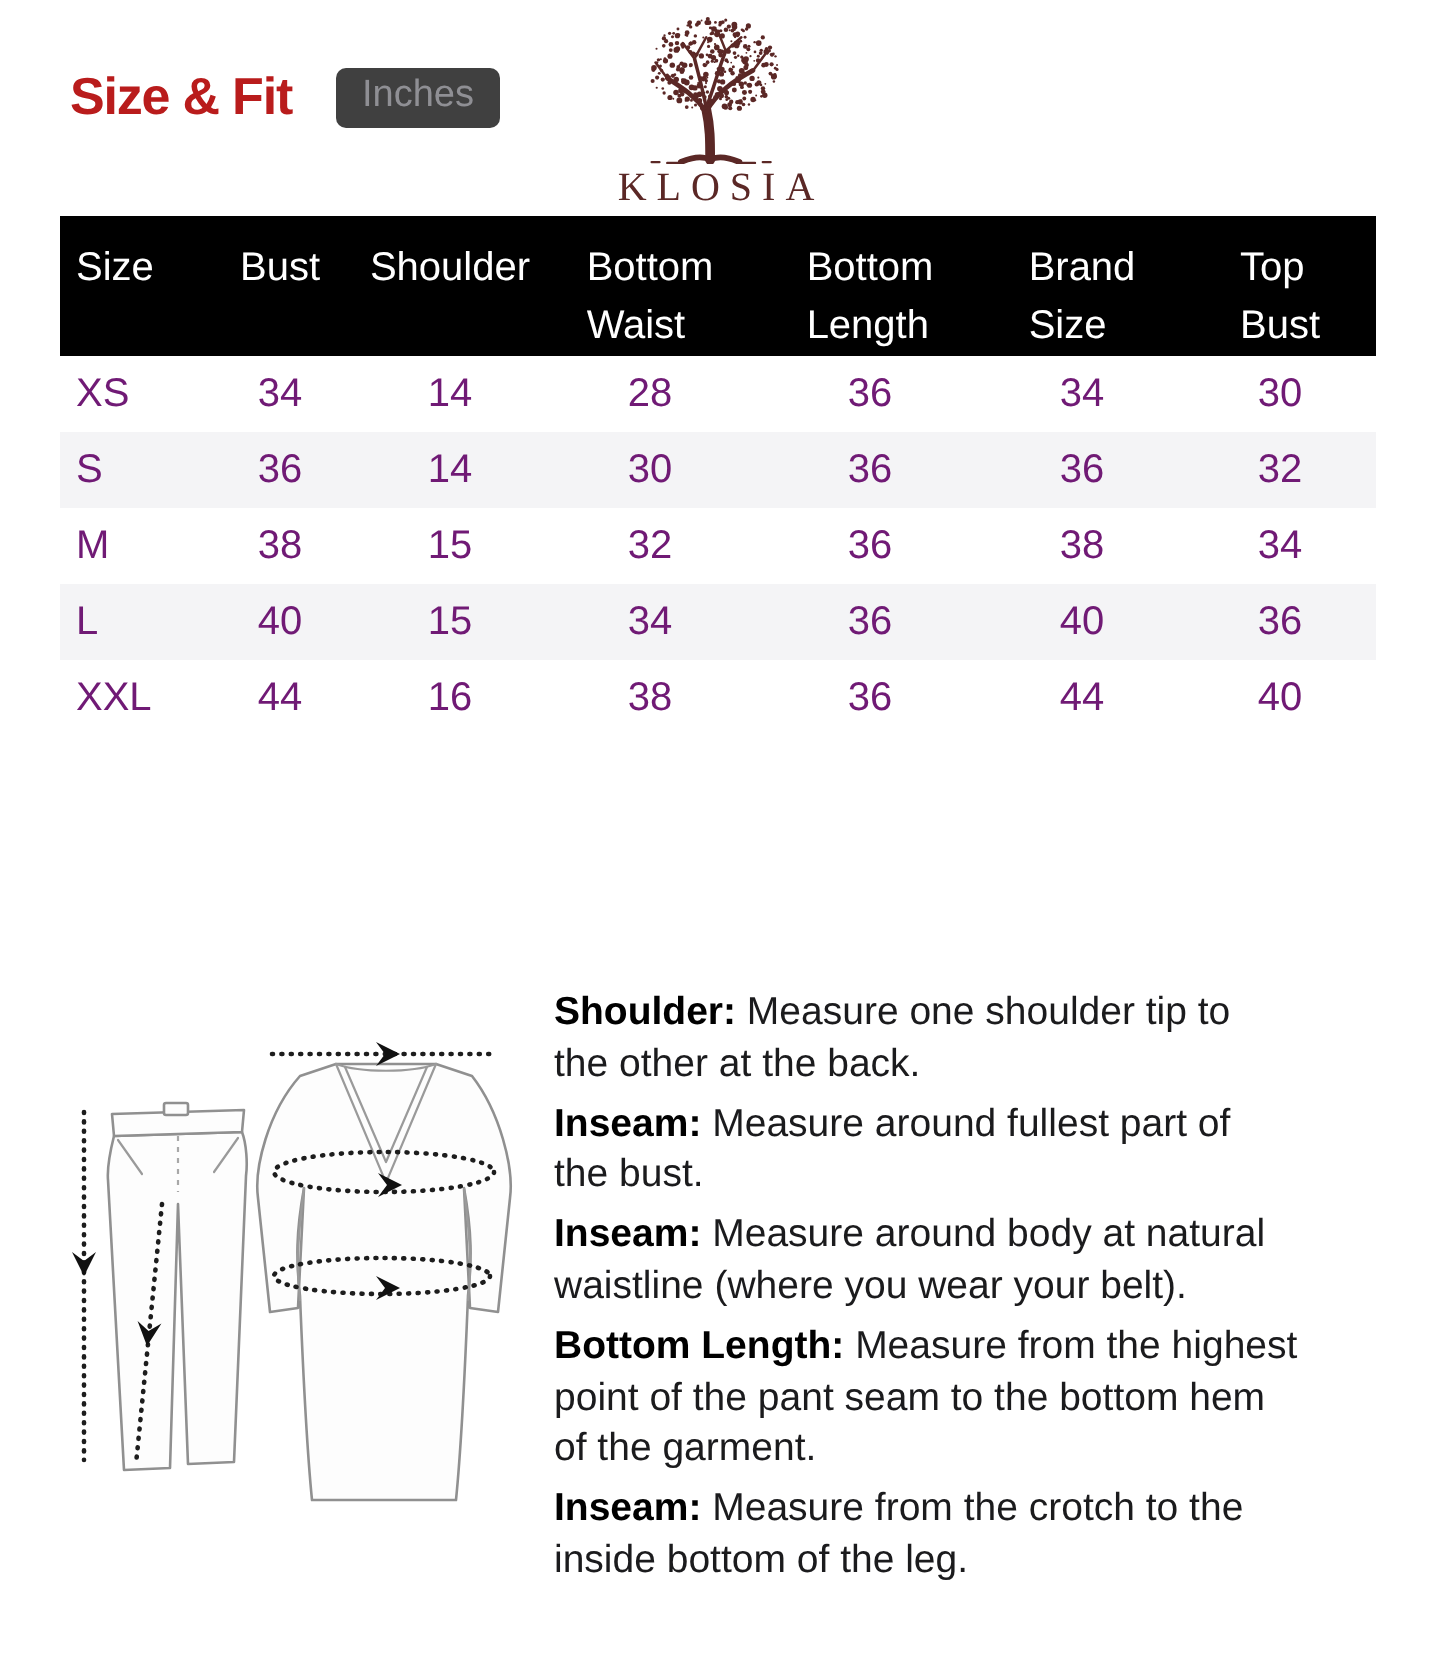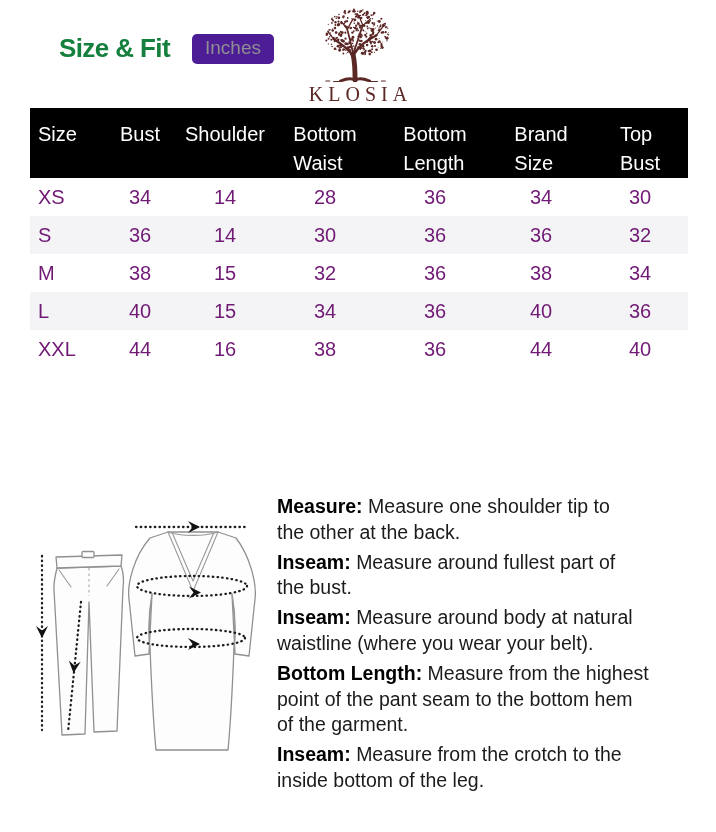--- a/index.html
+++ b/index.html
@@ -2,23 +2,23 @@
 <html><head>
 <meta charset="utf-8">
 <style>
   html,body{margin:0;padding:0;background:#fff;}
   #canvas{
     position:relative;width:716px;height:832px;background:#fff;overflow:hidden;
     font-family:"Liberation Sans",sans-serif;color:#1c1c1e;
   }
   
   .title-row{position:absolute;left:35px;top:33px;display:flex;align-items:center;}
-  .page-title{font-size:26px;font-weight:bold;color:#15803d;letter-spacing:-0.6px;margin-left:24px;}
+  .page-title{font-size:26px;font-weight:bold;color:#b91c1c;letter-spacing:-0.6px;}
   .unit-badge{
-    margin-left:22px;background:#4c1d95;color:#8f8f94;font-size:19px;
+    margin-left:22px;background:#404040;color:#8f8f94;font-size:19px;
     padding:3px 13px 5px 13px;border-radius:5px;
   }
   .logo{position:absolute;left:50%;top:4px;transform:translateX(-50%);text-align:center;width:150px;}
   .logo svg{display:block;margin:0 auto;}
   .brand-name{
     font-family:"Liberation Serif",serif;font-size:20px;letter-spacing:5px;
     color:#5b2826;margin-top:1px;padding-left:5px;
   }
   
   table.size-table{
@@ -495,21 +495,21 @@
       <path class="dots" d="M108,29 L220,29"></path>
       <use href="#arr" transform="translate(172,29)"></use>
       <ellipse class="dots" cx="164" cy="88" rx="55" ry="10"></ellipse>
       <use href="#arr" transform="translate(173,94.5)"></use>
       <ellipse class="dots" cx="163" cy="140" rx="54" ry="9"></ellipse>
       <use href="#arr" transform="translate(172,146)"></use>
     </g>
   </svg>
 
   <div class="guide">
-    <p><b>Measure:</b> <span class="desc">Measure one shoulder tip to
+    <p><b>Shoulder:</b> <span class="desc">Measure one shoulder tip to
 the other at the back.</span></p>
     <p><b>Inseam:</b> <span class="desc">Measure around fullest  part of
 the bust.</span></p>
     <p><b>Inseam:</b> <span class="desc">Measure around body at natural
 waistline (where you wear your belt).</span></p>
     <p><b>Bottom Length:</b> <span class="desc">Measure from the highest
 point of the pant seam to the bottom hem
 of the garment.</span></p>
     <p><b>Inseam:</b> <span class="desc">Measure from the crotch to the
 inside bottom of the leg.</span></p>

